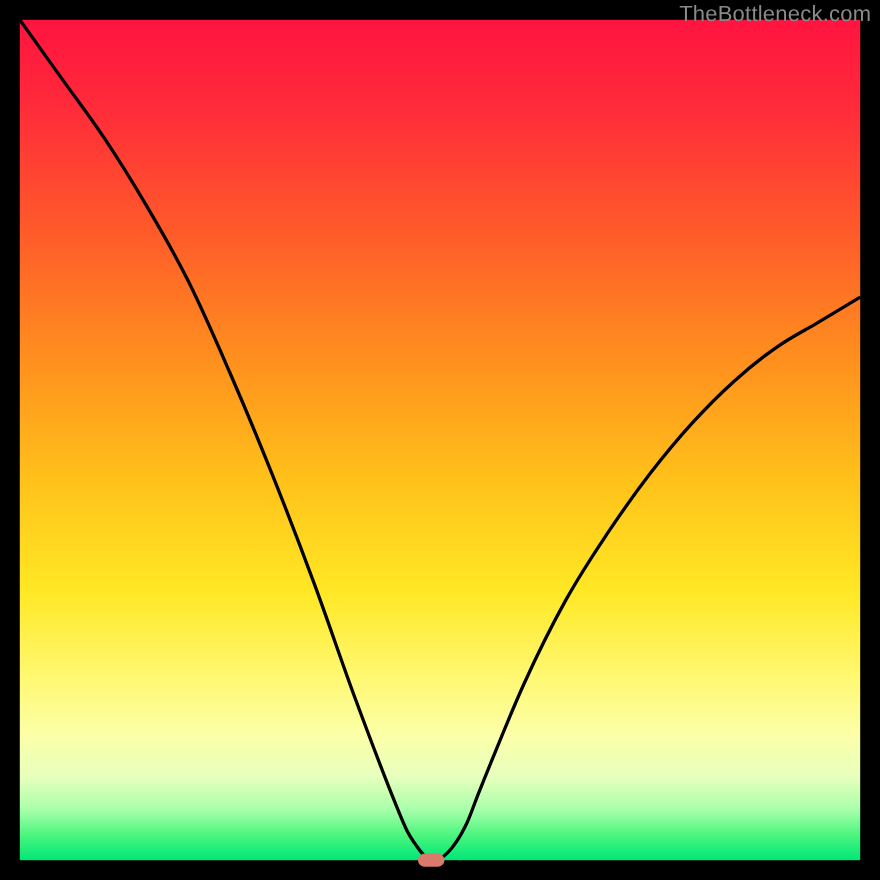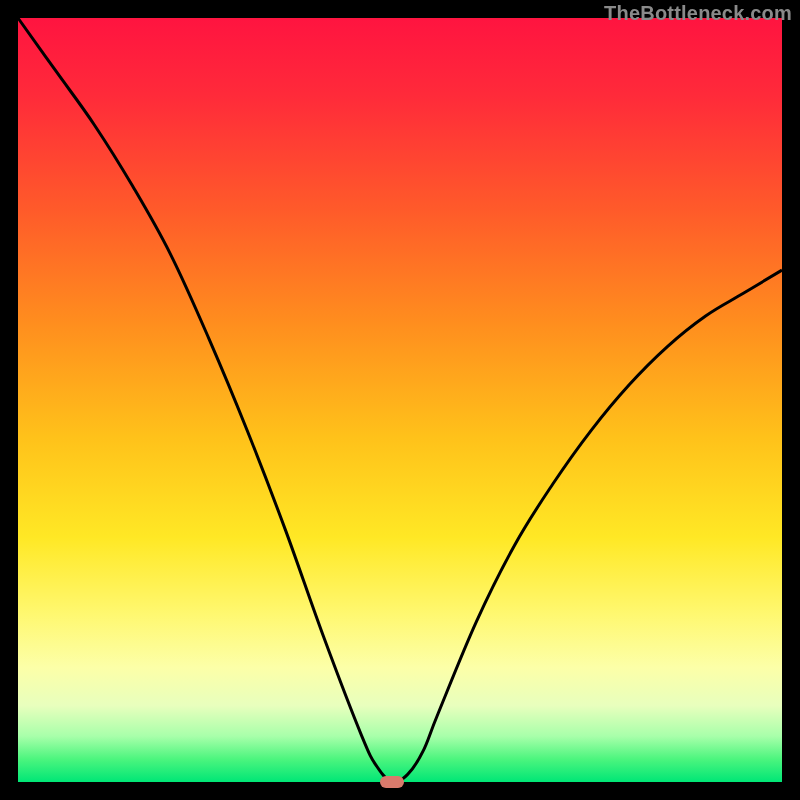--- a/index.html
+++ b/index.html
@@ -39,21 +39,21 @@
       #4cf57e 97%,
       #00e676 100%
     );
   }
   .watermark {
     position: absolute;
     top: 2px;
     right: 8px;
     color: #8a8a8a;
     font-size: 20px;
-    font-weight: 700;
+    font-weight: 400;
     letter-spacing: 0.2px;
     user-select: none;
   }
   svg.curve {
     position: absolute;
     inset: 0;
     width: 100%;
     height: 100%;
     overflow: visible;
   }

